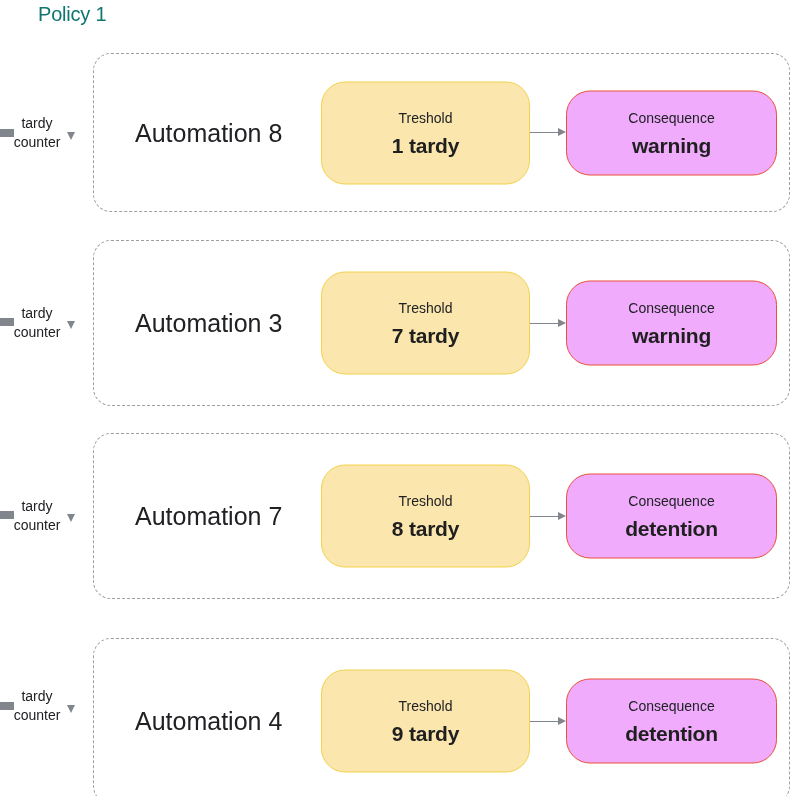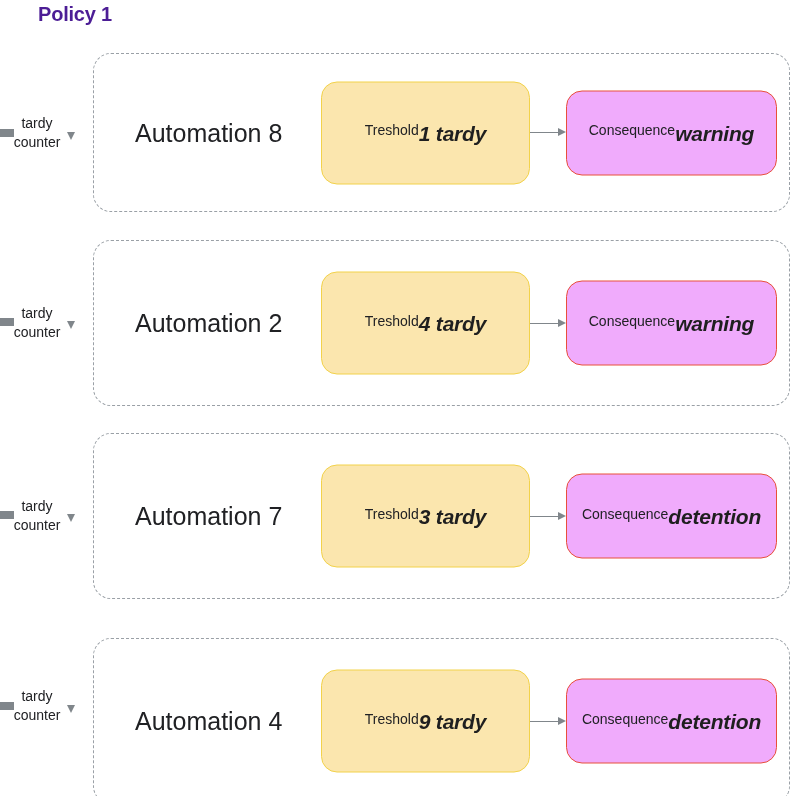--- a/index.html
+++ b/index.html
@@ -16,23 +16,23 @@
     color: #202124;
     overflow: hidden;
   }
 
   
   #policy-title {
     position: absolute;
     left: 38px;
     top: 0px;
     font-size: 20px;
-    font-weight: bold;
+    font-weight: normal;
     letter-spacing: -0.2px;
-    color: #4c1d95;
+    color: #0f766e;
     line-height: 28px;
   }
 
   
   .row {
     position: absolute;
     left: 0;
     width: 800px;
   }
 
@@ -107,23 +107,23 @@
     color: #202124;
     white-space: nowrap;
   }
 
   
   .node {
     position: absolute;
     top: 50%;
     transform: translateY(-50%);
     box-sizing: border-box;
-    border-radius: 16px;
+    border-radius: 24px;
     display: flex;
-    flex-direction: row;
+    flex-direction: column;
     align-items: center;
     justify-content: center;
     text-align: center;
   }
   .node.threshold {
     left: 227px;
     width: 209px;
     height: 103px;
     background: #fbe6ae;
     border: 1.6px solid #f2d24b;
@@ -140,21 +140,20 @@
     line-height: 18px;
     color: #202124;
     margin-bottom: 6px;
   }
   .node-value {
     font-size: 21px;
     line-height: 25px;
     font-weight: bold;
     color: #1f1f1f;
     letter-spacing: -0.2px;
-    font-style: italic;
   }
 
   
   .node-connector {
     position: absolute;
     left: 436px;
     top: 50%;
     transform: translateY(-50%);
     width: 36px;
     height: 10px;
@@ -223,25 +222,25 @@
       <span>tardy</span><br>
       <span>counter</span>
     </div>
     <div class="counter-arrow-wrap">
       <div class="counter-arrow-line"></div>
       <div class="counter-arrow-head"></div>
     </div>
   </div>
 
   <div class="automation-box" style="top:8px;height:166px;">
-    <div class="automation-label">Automation 2</div>
+    <div class="automation-label">Automation 3</div>
 
     <div class="node threshold">
       <div class="node-caption">Treshold</div>
-      <div class="node-value">4 tardy</div>
+      <div class="node-value">7 tardy</div>
     </div>
 
     <div class="node-connector">
       <div class="bar"></div>
       <div class="head"></div>
     </div>
 
     <div class="node consequence">
       <div class="node-caption">Consequence</div>
       <div class="node-value">warning</div>
@@ -260,21 +259,21 @@
       <div class="counter-arrow-line"></div>
       <div class="counter-arrow-head"></div>
     </div>
   </div>
 
   <div class="automation-box" style="top:8px;height:166px;">
     <div class="automation-label">Automation 7</div>
 
     <div class="node threshold">
       <div class="node-caption">Treshold</div>
-      <div class="node-value">3 tardy</div>
+      <div class="node-value">8 tardy</div>
     </div>
 
     <div class="node-connector">
       <div class="bar"></div>
       <div class="head"></div>
     </div>
 
     <div class="node consequence">
       <div class="node-caption">Consequence</div>
       <div class="node-value">detention</div>

